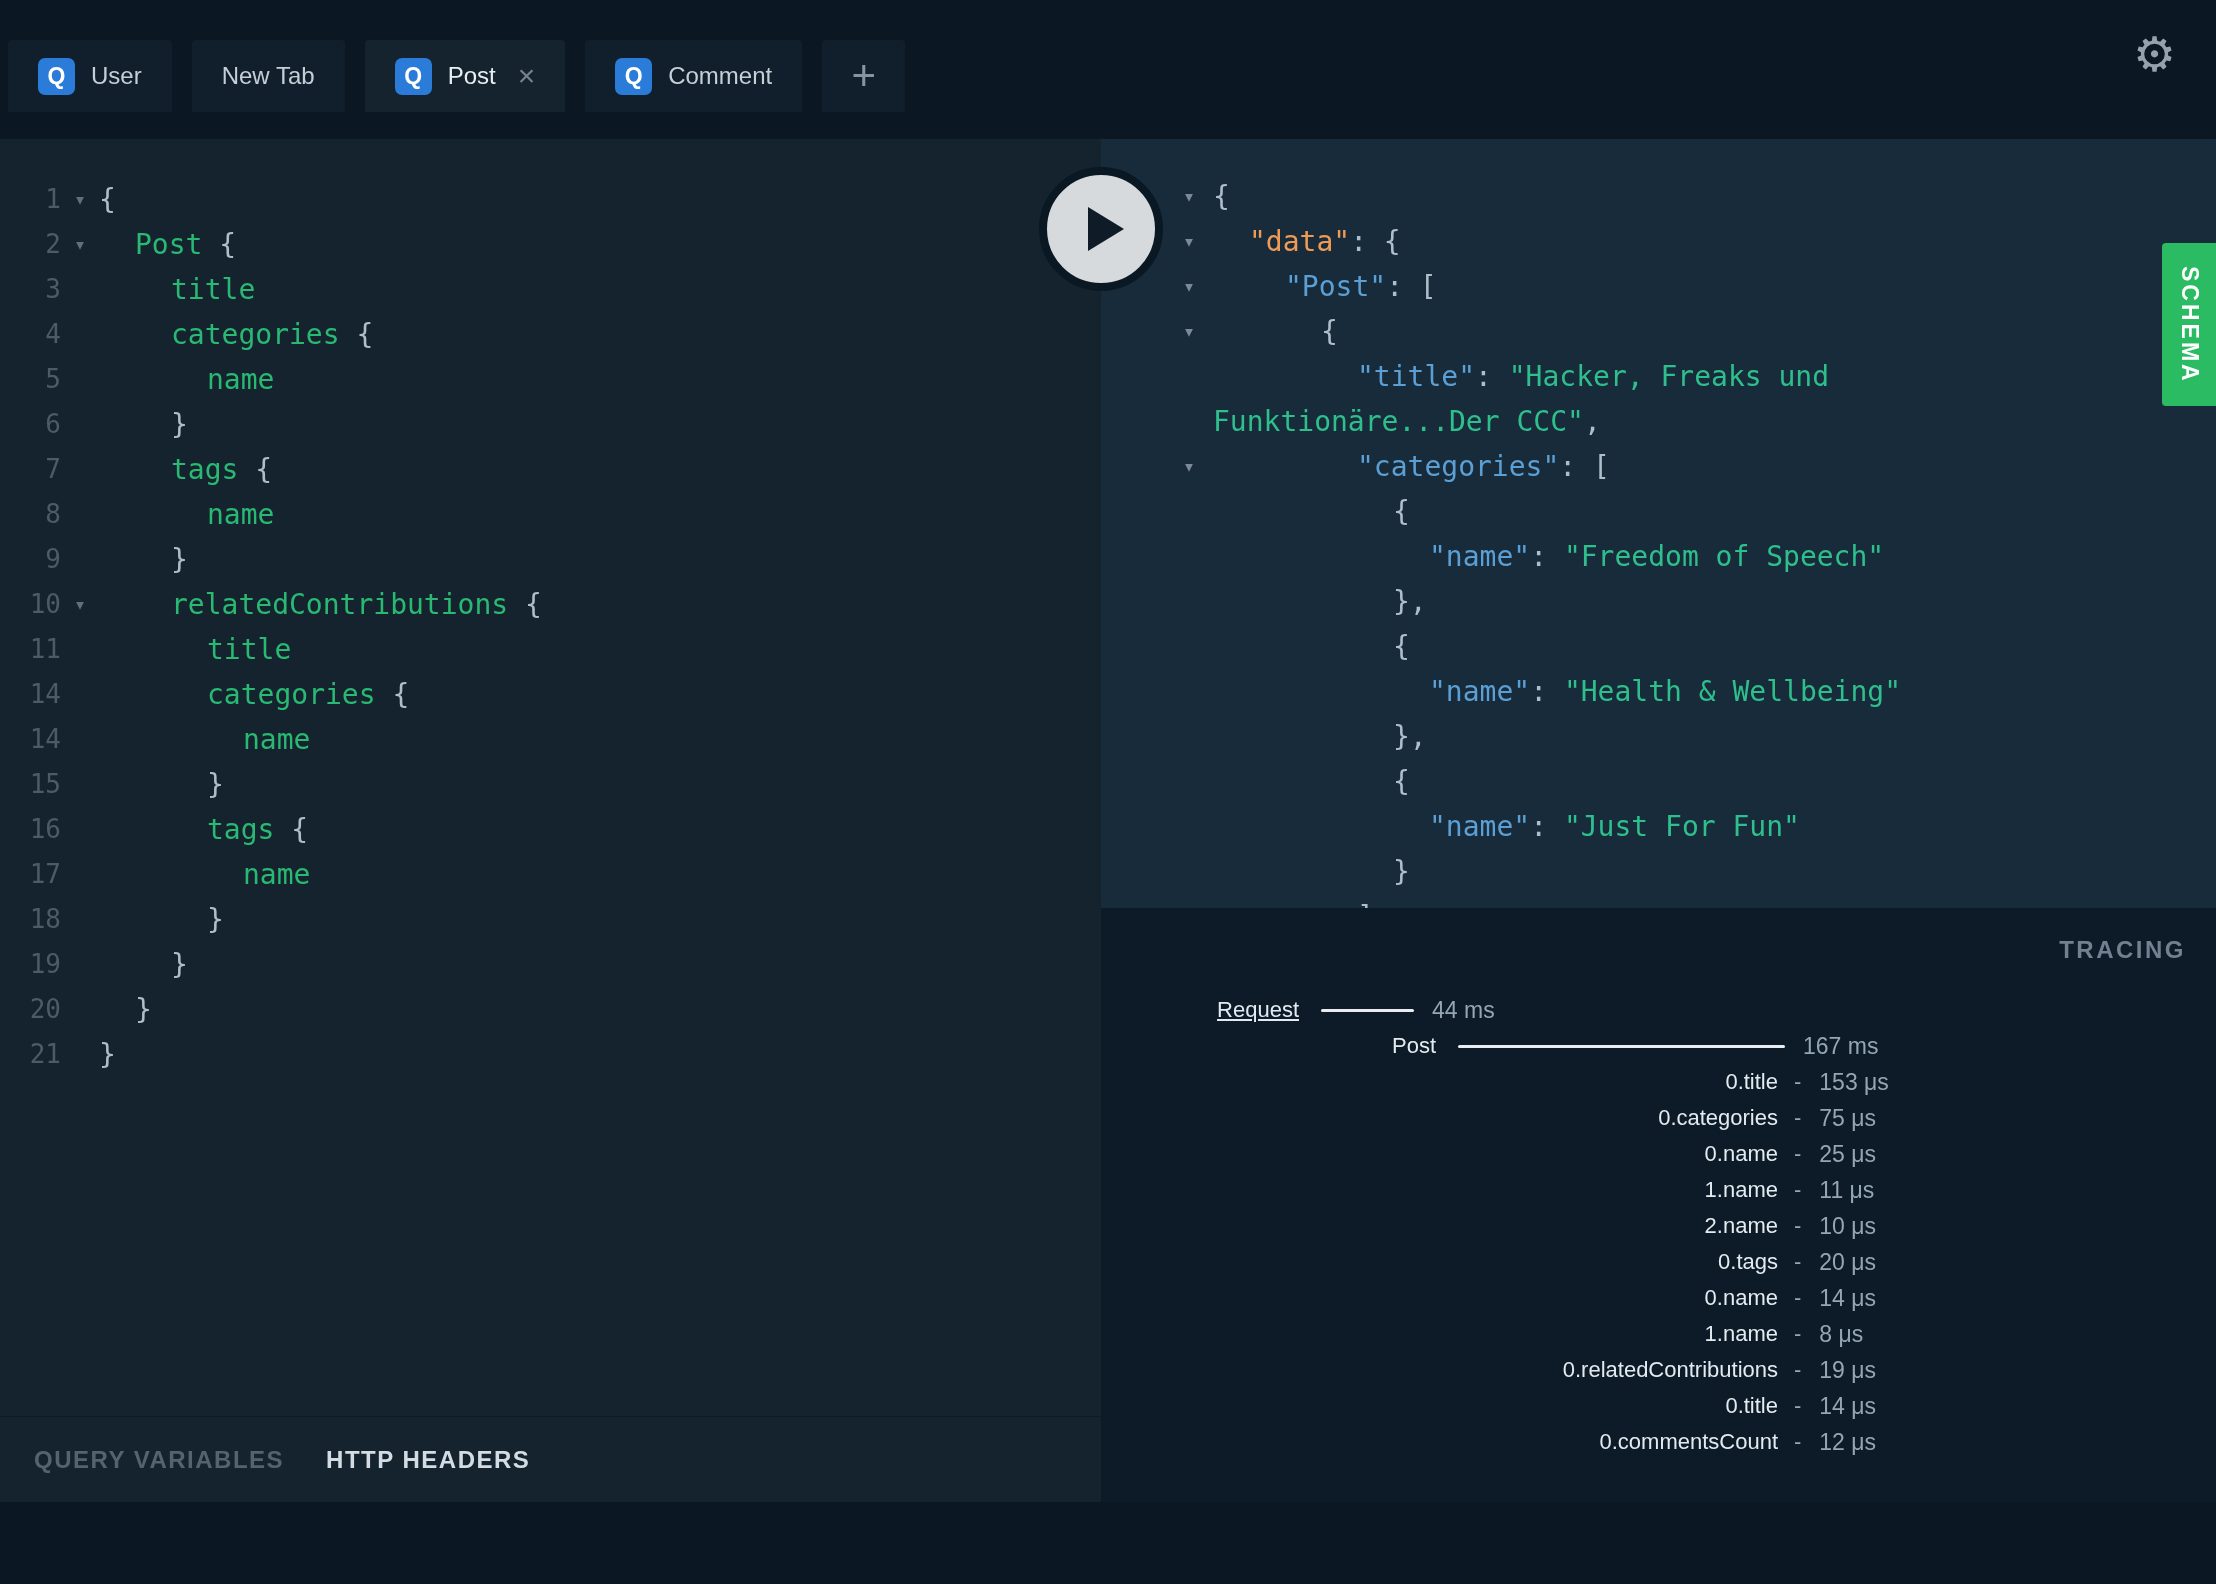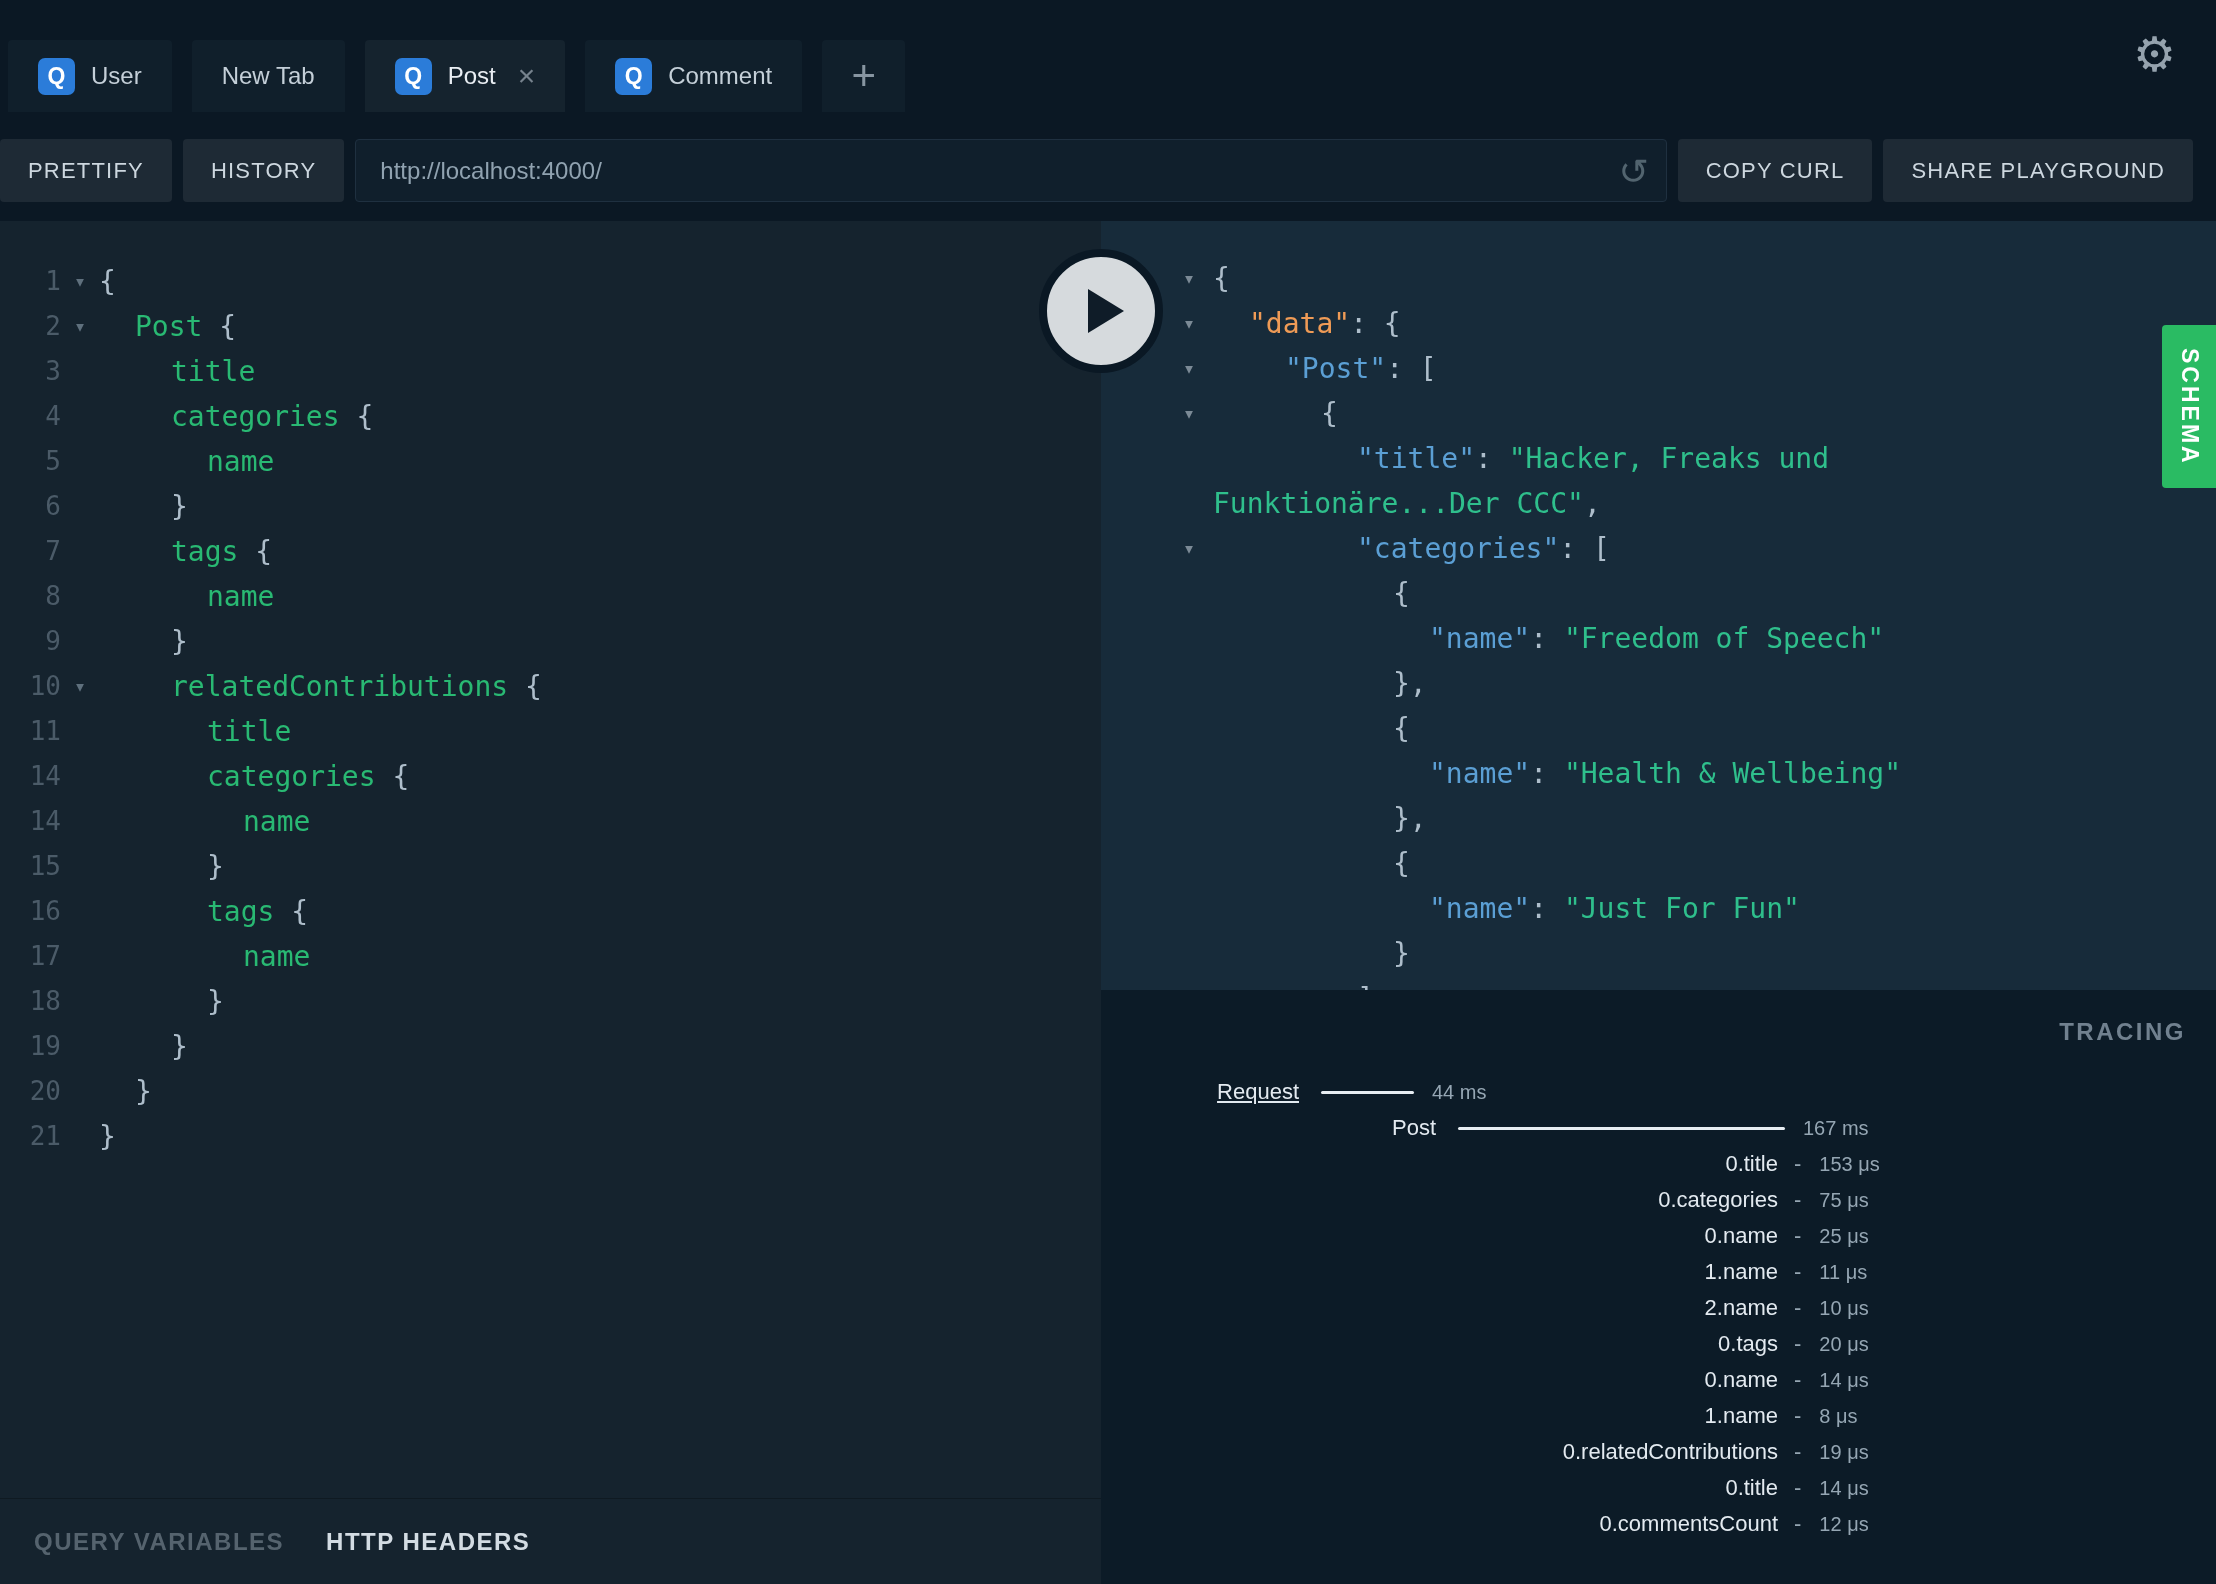--- a/index.html
+++ b/index.html
@@ -69,21 +69,21 @@
   .schema-tab span { writing-mode:vertical-rl; color:#fff; font-size:23px; font-weight:bold;
                      letter-spacing:3px; }
 
   .tracing { flex:1; background:#0c1b27; position:relative; padding-top:84px; overflow:hidden; }
   .tracing-title { position:absolute; top:28px; right:30px; color:#71818f; font-size:24px;
                    font-weight:bold; letter-spacing:2.5px; cursor:pointer; }
   .trace-row { display:flex; align-items:center; height:36px; }
   .trace-label { text-align:right; flex:none; color:#e3eaf0; font-size:22px; }
   .trace-bar { height:3px; background:#e7edf2; flex:none; margin-left:22px; border-radius:2px; }
   .trace-dash { margin-left:16px; color:#95a6b3; font-size:22px; }
-  .trace-time { margin-left:18px; color:#95a6b3; font-size:20px; }
+  .trace-time { margin-left:18px; color:#95a6b3; font-size:23px; }
 
   .play-btn { position:absolute; left:1039px; top:28px; width:124px; height:124px;
               border-radius:50%; background:#d6dadd; border:8px solid #0a1824;
               display:flex; align-items:center; justify-content:center; cursor:pointer; z-index:5; }
   .play-tri { width:0; height:0; border-left:36px solid #0f1c28; border-top:22px solid transparent;
               border-bottom:22px solid transparent; margin-left:10px; }
 </style>
 </head>
 <body>
 
@@ -101,30 +101,20 @@
           <span class="q-icon">Q</span>
           <span class="tab-label">Post</span>
           <span class="tab-close">×</span>
         </div>
         <div class="tab">
           <span class="q-icon">Q</span>
           <span class="tab-label">Comment</span>
         </div>
         <div class="tab-add">+</div>
       </div>
-    <div class="toolbar">
-      <button class="tool-btn">PRETTIFY</button>
-      <button class="tool-btn">HISTORY</button>
-      <div class="url-wrap">
-        <input class="url-input" readonly="" value="http://localhost:4000/" style="">
-        <span class="reload">↺</span>
-      </div>
-      <button class="tool-btn">COPY CURL</button>
-      <button class="tool-btn">SHARE PLAYGROUND</button>
-    </div>
   </div>
 
   <div class="main">
     <div class="left-pane">
       <div class="editor" id="query-lines">
           <div class="code-line">
             <div class="gutter">
               <span class="lnum">1</span>
               <span class="fold">▾</span>
             </div>

